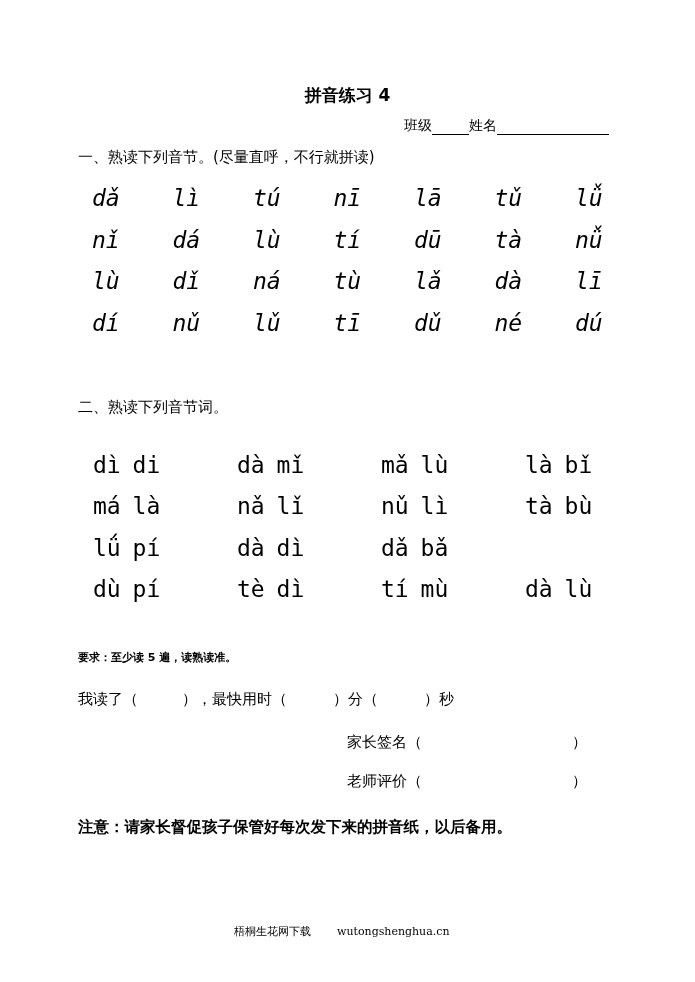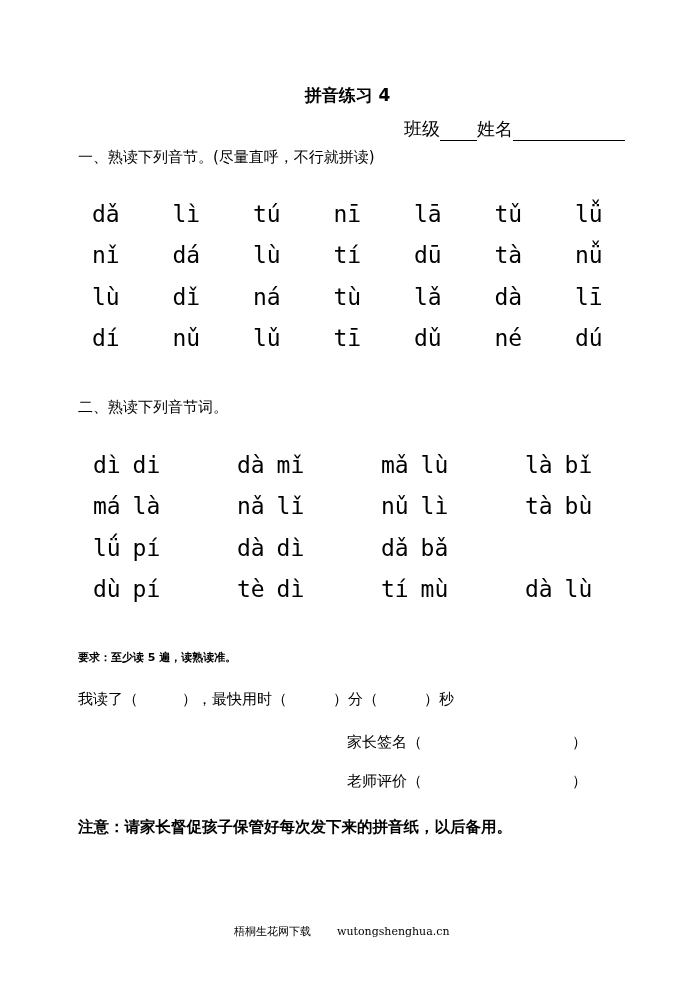--- a/index.html
+++ b/index.html
@@ -1,24 +1,24 @@
 <!DOCTYPE html>
 <html><head>
   <meta charset="utf-8">
   <style>
     html, body { margin: 0; padding: 0; background: #ffffff; }
     body { width: 695px; height: 982px; position: relative; overflow: hidden; color: #000; font-family: "DejaVu Serif", serif; }
     .abs { position: absolute; white-space: nowrap; }
     .title { left: 0; width: 695px; top: 84px; text-align: center; font-size: 17px; font-weight: bold; font-family: "DejaVu Sans", sans-serif; }
     .title span { position: relative; left: 0; }
-    .info { top: 117px; left: 404px; font-size: 18px; font-family: "DejaVu Sans", sans-serif; }
+    .info { top: 117px; left: 404px; font-size: 14px; font-family: "DejaVu Sans", sans-serif; }
     .blank { display: inline-block; border-bottom: 1px solid #000; height: 16px; vertical-align: bottom; }
     .sec { left: 78px; font-size: 15px; font-family: "DejaVu Sans", sans-serif; }
     .grid1 { left: 92px; top: 185px; }
-    .grid1 .row { display: flex; height: 41.5px; align-items: flex-end; }
+    .grid1 .row { display: flex; height: 41.5px; align-items: flex-start; font-style: italic; }
     .grid1 .cell { width: 80.5px; font-family: "DejaVu Sans Mono", monospace; font-size: 23px; }
     .grid2 { left: 93px; top: 444px; }
     .grid2 .row { display: flex; height: 41.5px; align-items: center; }
     .grid2 .cell { width: 144px; font-family: "DejaVu Sans Mono", monospace; font-size: 23px; word-spacing: -2px; }
     .req { left: 78px; top: 650px; font-size: 11px; font-weight: bold; font-family: "DejaVu Sans", sans-serif; }
     .line { font-size: 15px; font-family: "DejaVu Sans", sans-serif; }
     .paren { display: inline-block; }
     .note { left: 78px; top: 817px; font-size: 15.5px; font-weight: bold; font-family: "DejaVu Sans", sans-serif; }
     .footer { left: 234px; top: 924px; font-size: 11px; font-family: "DejaVu Serif", serif; }
     .footer .url { margin-left: 26px; }

